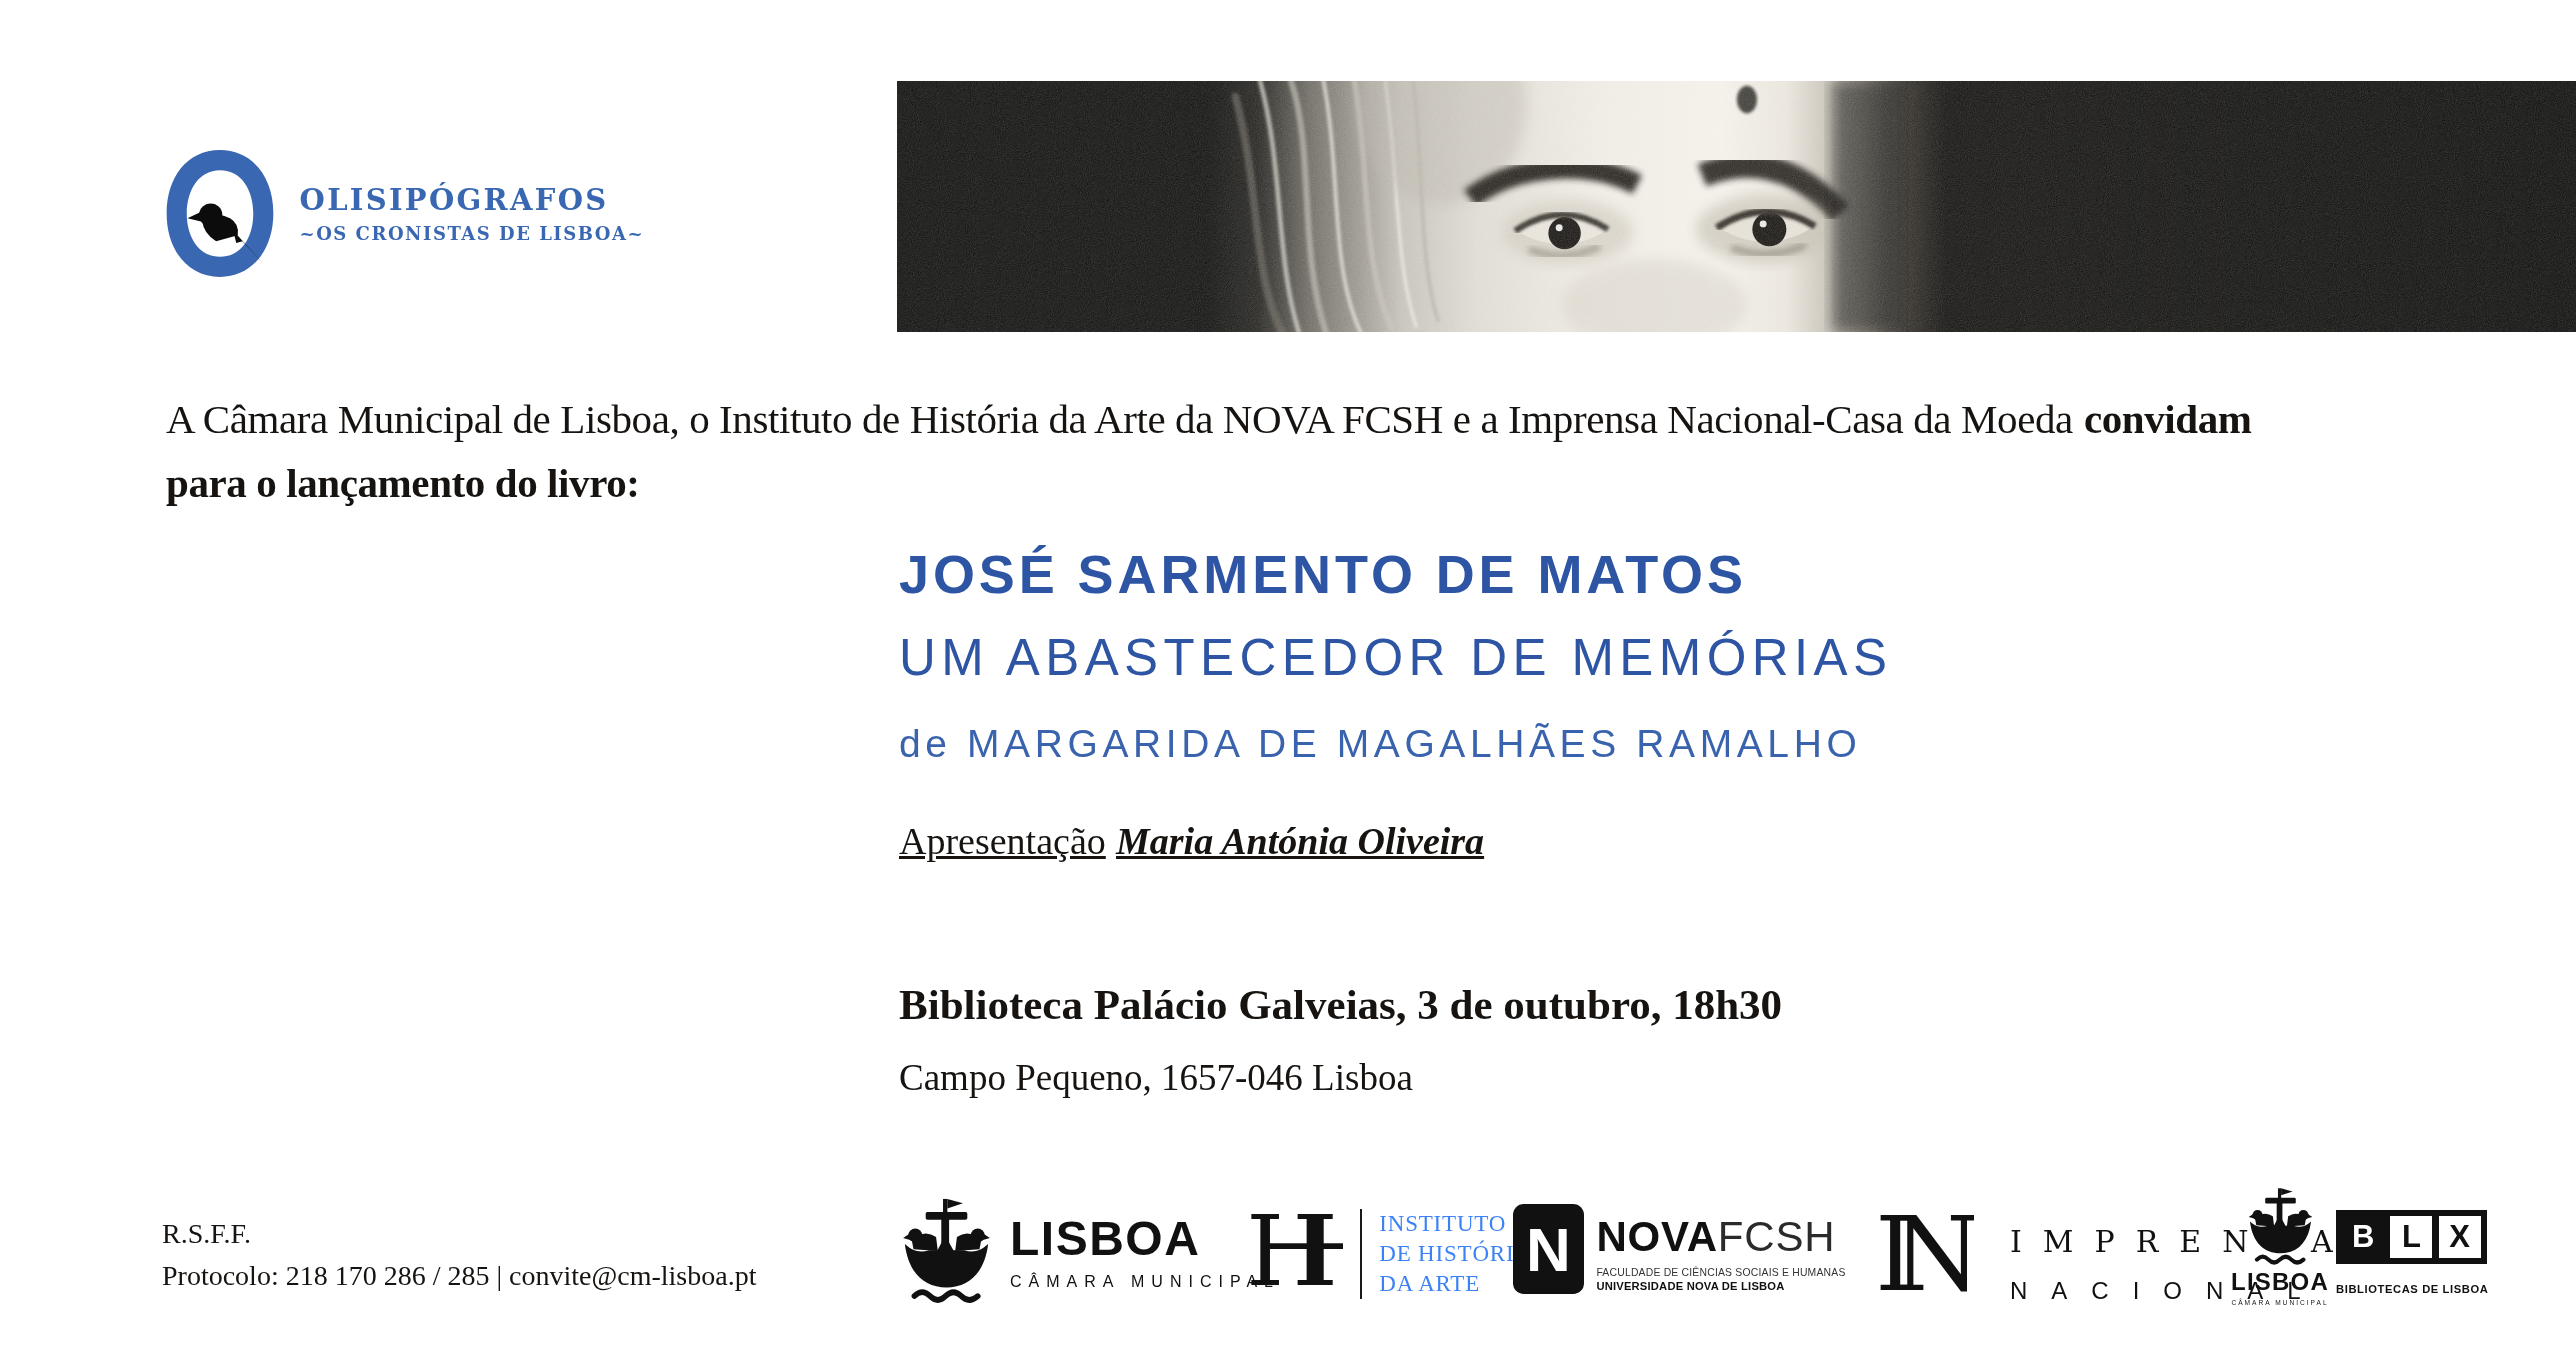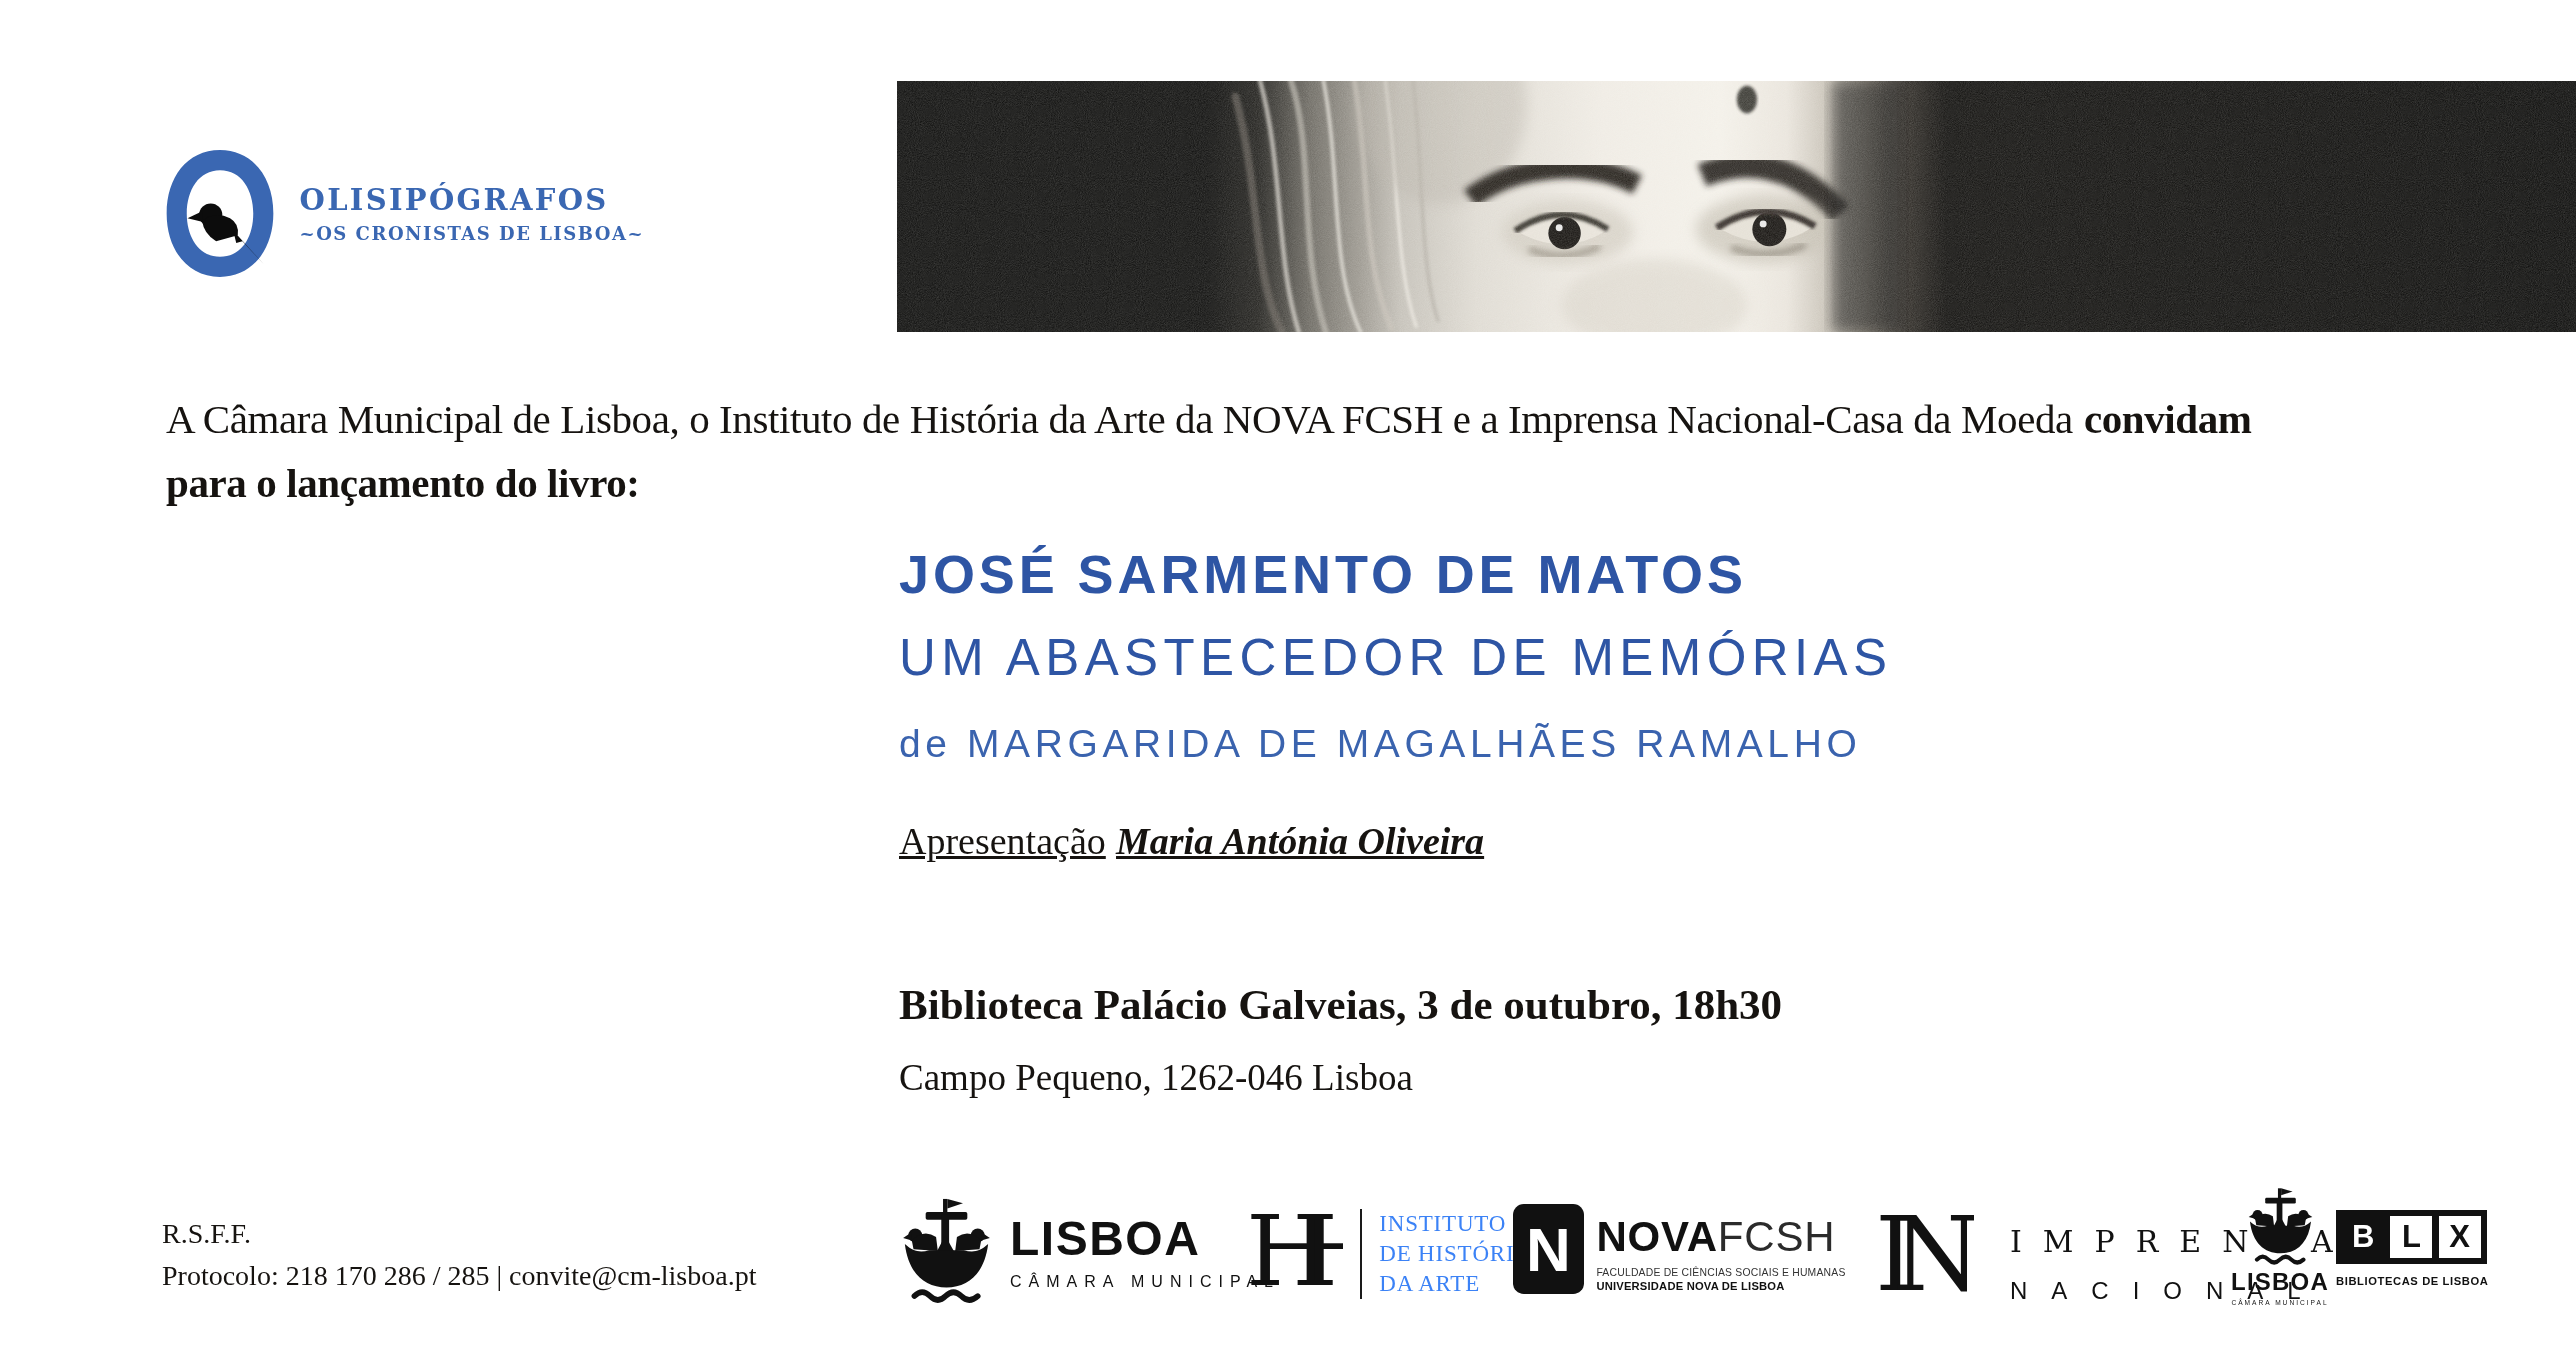--- a/index.html
+++ b/index.html
@@ -74,21 +74,21 @@
   #logo-lisboa-sm .ship{width:65px;height:79px;margin:0 auto;display:block;}
   .lisboa-sm-name{font-size:24px;font-weight:700;letter-spacing:1.2px;margin-top:1.5px;}
   .lisboa-sm-sub{font-size:6.6px;letter-spacing:2px;margin-top:3.9px;}
 
   #logo-blx{left:2336px;top:1210px;color:#111;}
   .blx-bar{display:flex;gap:6.2px;background:#111;padding:6.2px;width:max-content;}
   .blx-cell{width:42px;height:42px;display:flex;align-items:center;justify-content:center;
     font-family:"Liberation Sans", sans-serif;font-size:31px;font-weight:700;}
   .blx-b{background:#111;color:#fff;}
   .blx-l,.blx-x{background:#fff;color:#111;}
-  .blx-sub{font-family:"Liberation Sans", sans-serif;font-size:11.2px;font-weight:700;letter-spacing:0.6px;margin-top:11px;}
+  .blx-sub{font-family:"Liberation Sans", sans-serif;font-size:11.2px;font-weight:700;letter-spacing:0.6px;margin-top:19px;}
 </style>
 </head>
 <body>
 
 <svg width="0" height="0" style="position:absolute" aria-hidden="true">
   <symbol id="ship" viewBox="0 0 100 124">
     <g fill="#111">
       <rect x="46" y="2" width="5" height="18"></rect>
       <polygon points="51,2 69,7 51,13"></polygon>
       <rect x="26" y="17" width="48" height="9" rx="2"></rect>
@@ -207,21 +207,21 @@
 
 <div id="book-title" class="abs sans blue">JOSÉ SARMENTO DE MATOS</div>
 <div id="book-subtitle" class="abs sans blue">UM ABASTECEDOR DE MEMÓRIAS</div>
 <div id="book-byline" class="abs sans">de MARGARIDA DE MAGALHÃES RAMALHO</div>
 
 <div id="presentation" class="abs">
   <span>Apresentação</span><span class="presenter gap">Maria Antónia Oliveira</span>
 </div>
 
 <div id="venue" class="abs">Biblioteca Palácio Galveias, 3 de outubro, 18h30</div>
-<div id="address" class="abs">Campo Pequeno, 1262-046 Lisboa</div>
+<div id="address" class="abs">Campo Pequeno, 1657-046 Lisboa</div>
 
 <div id="contact" class="abs">
   <div>R.S.F.F.</div>
   <div>Protocolo: 218 170 286 / 285 | convite@cm-lisboa.pt</div>
 </div>
 
 <div id="logo-lisboa" class="abs sans">
   <svg class="ship" viewBox="0 0 112 142" width="87" height="110">
       <use href="#ship"></use>
     </svg>

